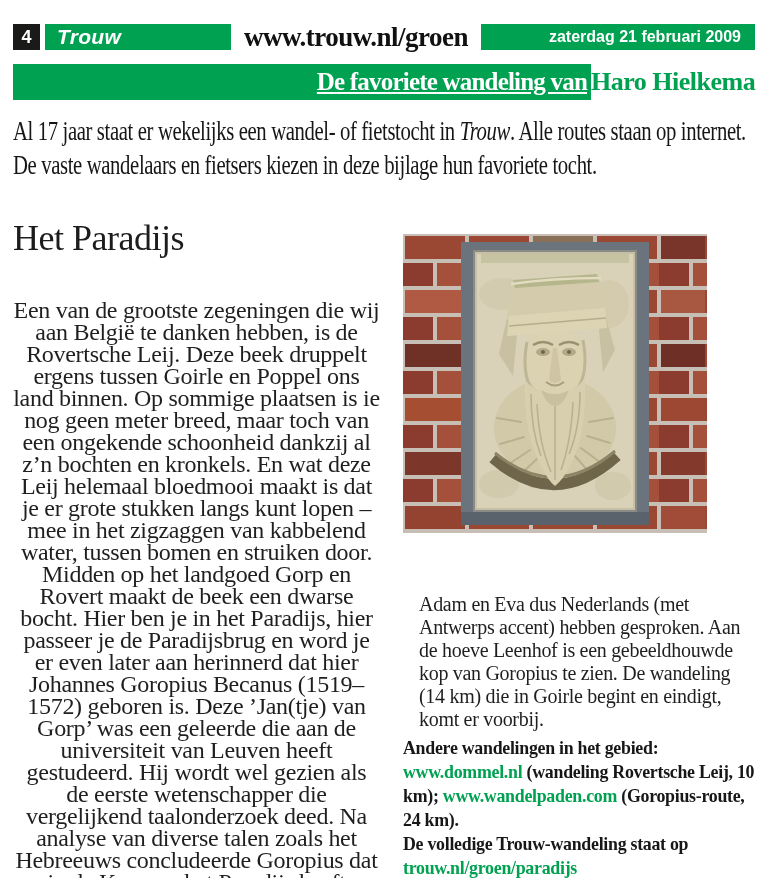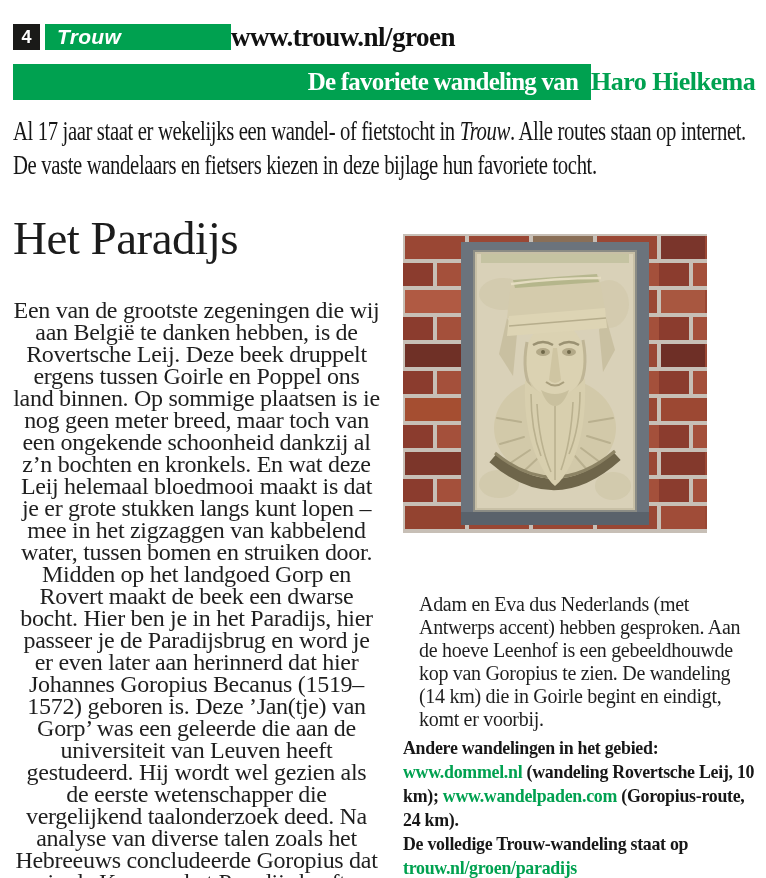--- a/index.html
+++ b/index.html
@@ -6,42 +6,42 @@
   .page{position:relative;width:766px;height:878px;background:#ffffff;overflow:hidden;
         font-family:"Liberation Serif", serif;color:#1d1d1b;}
 
   
   .topbar{position:absolute;left:13px;top:24px;width:742px;height:26px;display:flex;}
   .pagenum{width:27px;height:26px;background:#1a1a18;color:#fff;text-align:center;
            font:bold 18px/26px "Liberation Sans",sans-serif;}
   .tb-gap{width:5px;height:26px;background:#fff;}
   .brandbar{width:186px;height:26px;background:#00A150;color:#fff;padding-left:12px;box-sizing:border-box;
             font:bold italic 21px/25px "Liberation Sans",sans-serif;letter-spacing:.3px;}
-  .urlcell{flex:1;text-align:left;color:#111;
+  .urlcell{flex:1;text-align:center;color:#111;
            font:bold 27px/26px "Liberation Serif",serif;letter-spacing:-.5px;}
   .datecell{width:274px;height:26px;background:#00A150;color:#fff;text-align:right;
             padding-right:14px;box-sizing:border-box;
             font:bold 16px/26px "Liberation Sans",sans-serif;}
 
   
   .seriesbar{position:absolute;left:13px;top:64px;width:742px;height:36px;display:flex;}
-  .seriesgreen{flex:1;background:#00A150;color:#fff;text-align:right;padding-right:13px;
-               font:bold 25px/36px "Liberation Serif",serif;letter-spacing:-.8px;}
+  .seriesgreen{flex:1;background:#00A150;color:#fff;text-align:right;padding-right:4px;
+               font:bold 25px/36px "Liberation Serif",serif;letter-spacing:-.8px;text-decoration:underline;}
   .authorcell{width:164px;background:#fff;color:#00A150;box-sizing:border-box;
               font:bold 26px/36px "Liberation Serif",serif;letter-spacing:-.5px;white-space:nowrap;}
 
   
   .intro{position:absolute;left:13px;top:114px;width:970px;margin:0;
          transform:scaleX(.768);transform-origin:0 0;
          font-size:27px;line-height:34px;letter-spacing:-.5px;color:#161616;}
   .intro em{font-style:italic;}
 
   
   .headline{position:absolute;left:13px;top:214px;margin:0;font-weight:400;
-            font-size:47px;line-height:48px;letter-spacing:-.5px;color:#1c1c1c;}
+            font-size:36px;line-height:48px;letter-spacing:-.5px;color:#1c1c1c;}
 
   
   .colL{position:absolute;left:13px;top:299px;width:367px;
         font-size:24px;line-height:22px;letter-spacing:-.3px;color:#1f1f1f;text-align:center;}
   .colL p{margin:0;}
   .colR{position:absolute;left:403px;top:577px;width:354px;
         font-size:20px;line-height:23px;letter-spacing:-.3px;color:#1f1f1f;}
   .colR p{margin:16px;}
 
   
@@ -58,20 +58,21 @@
 
 <div class="page">
 
   <header class="topbar">
     <div class="pagenum">4</div>
     <div class="tb-gap"></div>
     <div class="brandbar">
       <span>Trouw</span>
     </div>
     <div class="urlcell">www.trouw.nl/groen</div>
+    <div class="datecell">zaterdag 21 februari 2009</div>
   </header>
 
   <div class="seriesbar">
     <div class="seriesgreen">De favoriete wandeling van</div>
     <div class="authorcell">Haro Hielkema</div>
   </div>
 
   <p class="intro"><span>Al 17 jaar staat er wekelijks een wandel- of fietstocht in </span><em>Trouw</em><span>. Alle routes staan op internet. De vaste wandelaars en fietsers kiezen in deze bijlage hun favoriete tocht.</span></p>
 
   <h1 class="headline">Het Paradijs</h1>

